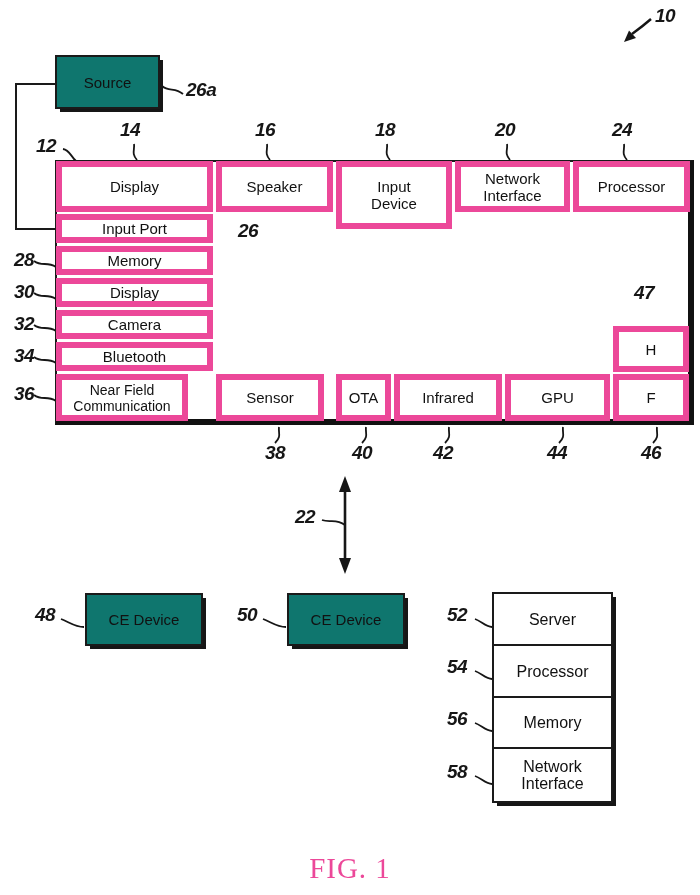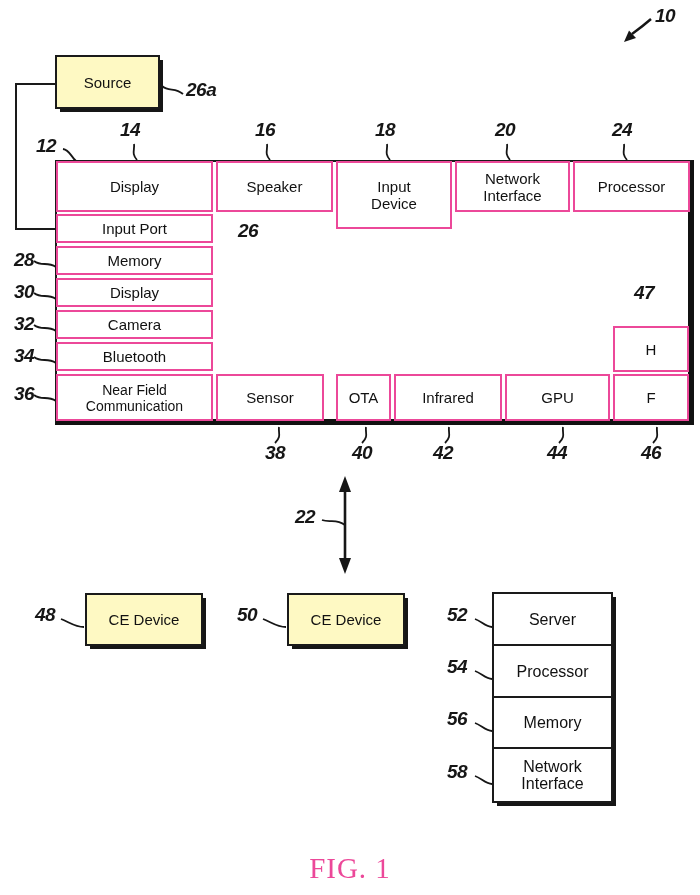--- a/index.html
+++ b/index.html
@@ -1,24 +1,24 @@
 <!DOCTYPE html>
 <html><head>
 <meta charset="utf-8">
 <style>
   html,body{margin:0;padding:0;background:#fff;}
   .canvas{position:relative;width:700px;height:895px;background:#ffffff;overflow:hidden;
           font-family:"Liberation Sans", sans-serif;color:#111;}
   svg.overlay{position:absolute;left:0;top:0;width:700px;height:895px;pointer-events:none;}
-  .box{position:absolute;background:#fef9c3;border:2px solid #1a1a1a;display:flex;
+  .box{position:absolute;background:#0f766e;border:2px solid #1a1a1a;display:flex;
        align-items:center;justify-content:center;text-align:center;box-sizing:border-box;}
   .shadow{box-shadow:4px 4px 0 -1px #161616;}
   .mainbox{position:absolute;left:55px;top:160px;width:639px;height:265px;box-sizing:border-box;
            background:#fff;border:2px solid #1a1a1a;border-right:6px solid #111;border-bottom:6px solid #111;}
-  .cell{position:absolute;background:#fff;border:2px solid #ec4899;display:flex;align-items:center;
+  .cell{position:absolute;background:#fff;border:6px solid #ec4899;display:flex;align-items:center;
         justify-content:center;text-align:center;box-sizing:border-box;font-size:15px;line-height:17px;}
   .lbl{display:inline-block;}
   .w62{max-width:62px;}
   .w84{max-width:84px;}
   .w104{max-width:104px;font-size:14px;line-height:16px;}
   .ref{position:absolute;font-style:italic;font-weight:700;font-size:19px;letter-spacing:-0.5px;color:#161616;}
   .stack{position:absolute;left:492px;top:592px;width:121px;box-sizing:border-box;background:#fff;
          border:2px solid #1a1a1a;box-shadow:4px 4px 0 -1px #161616;}
   .stackrow{box-sizing:border-box;display:flex;align-items:center;justify-content:center;text-align:center;
             font-size:16px;line-height:17px;border-bottom:2px solid #1a1a1a;background:#fff;}
@@ -104,21 +104,21 @@
     </div>
   <div class="cell" style="left:56px;top:278px;width:157px;height:29px;">
     <span class="lbl">Display</span>
     </div>
   <div class="cell" style="left:56px;top:310px;width:157px;height:29px;">
     <span class="lbl">Camera</span>
     </div>
   <div class="cell" style="left:56px;top:342px;width:157px;height:29px;">
     <span class="lbl">Bluetooth</span>
     </div>
-  <div class="cell" style="left:56px;top:374px;width:157px;height:47px;">
+  <div class="cell" style="left:56px;top:374px;width:132px;height:47px;">
     <span class="lbl w104">Near Field Communication</span>
     </div>
 
   <div class="cell" style="left:613px;top:326px;width:76px;height:46px;">
     <span class="lbl">H</span>
     </div>
 
   <div class="cell" style="left:216px;top:374px;width:108px;height:47px;">
     <span class="lbl">Sensor</span>
     </div>

